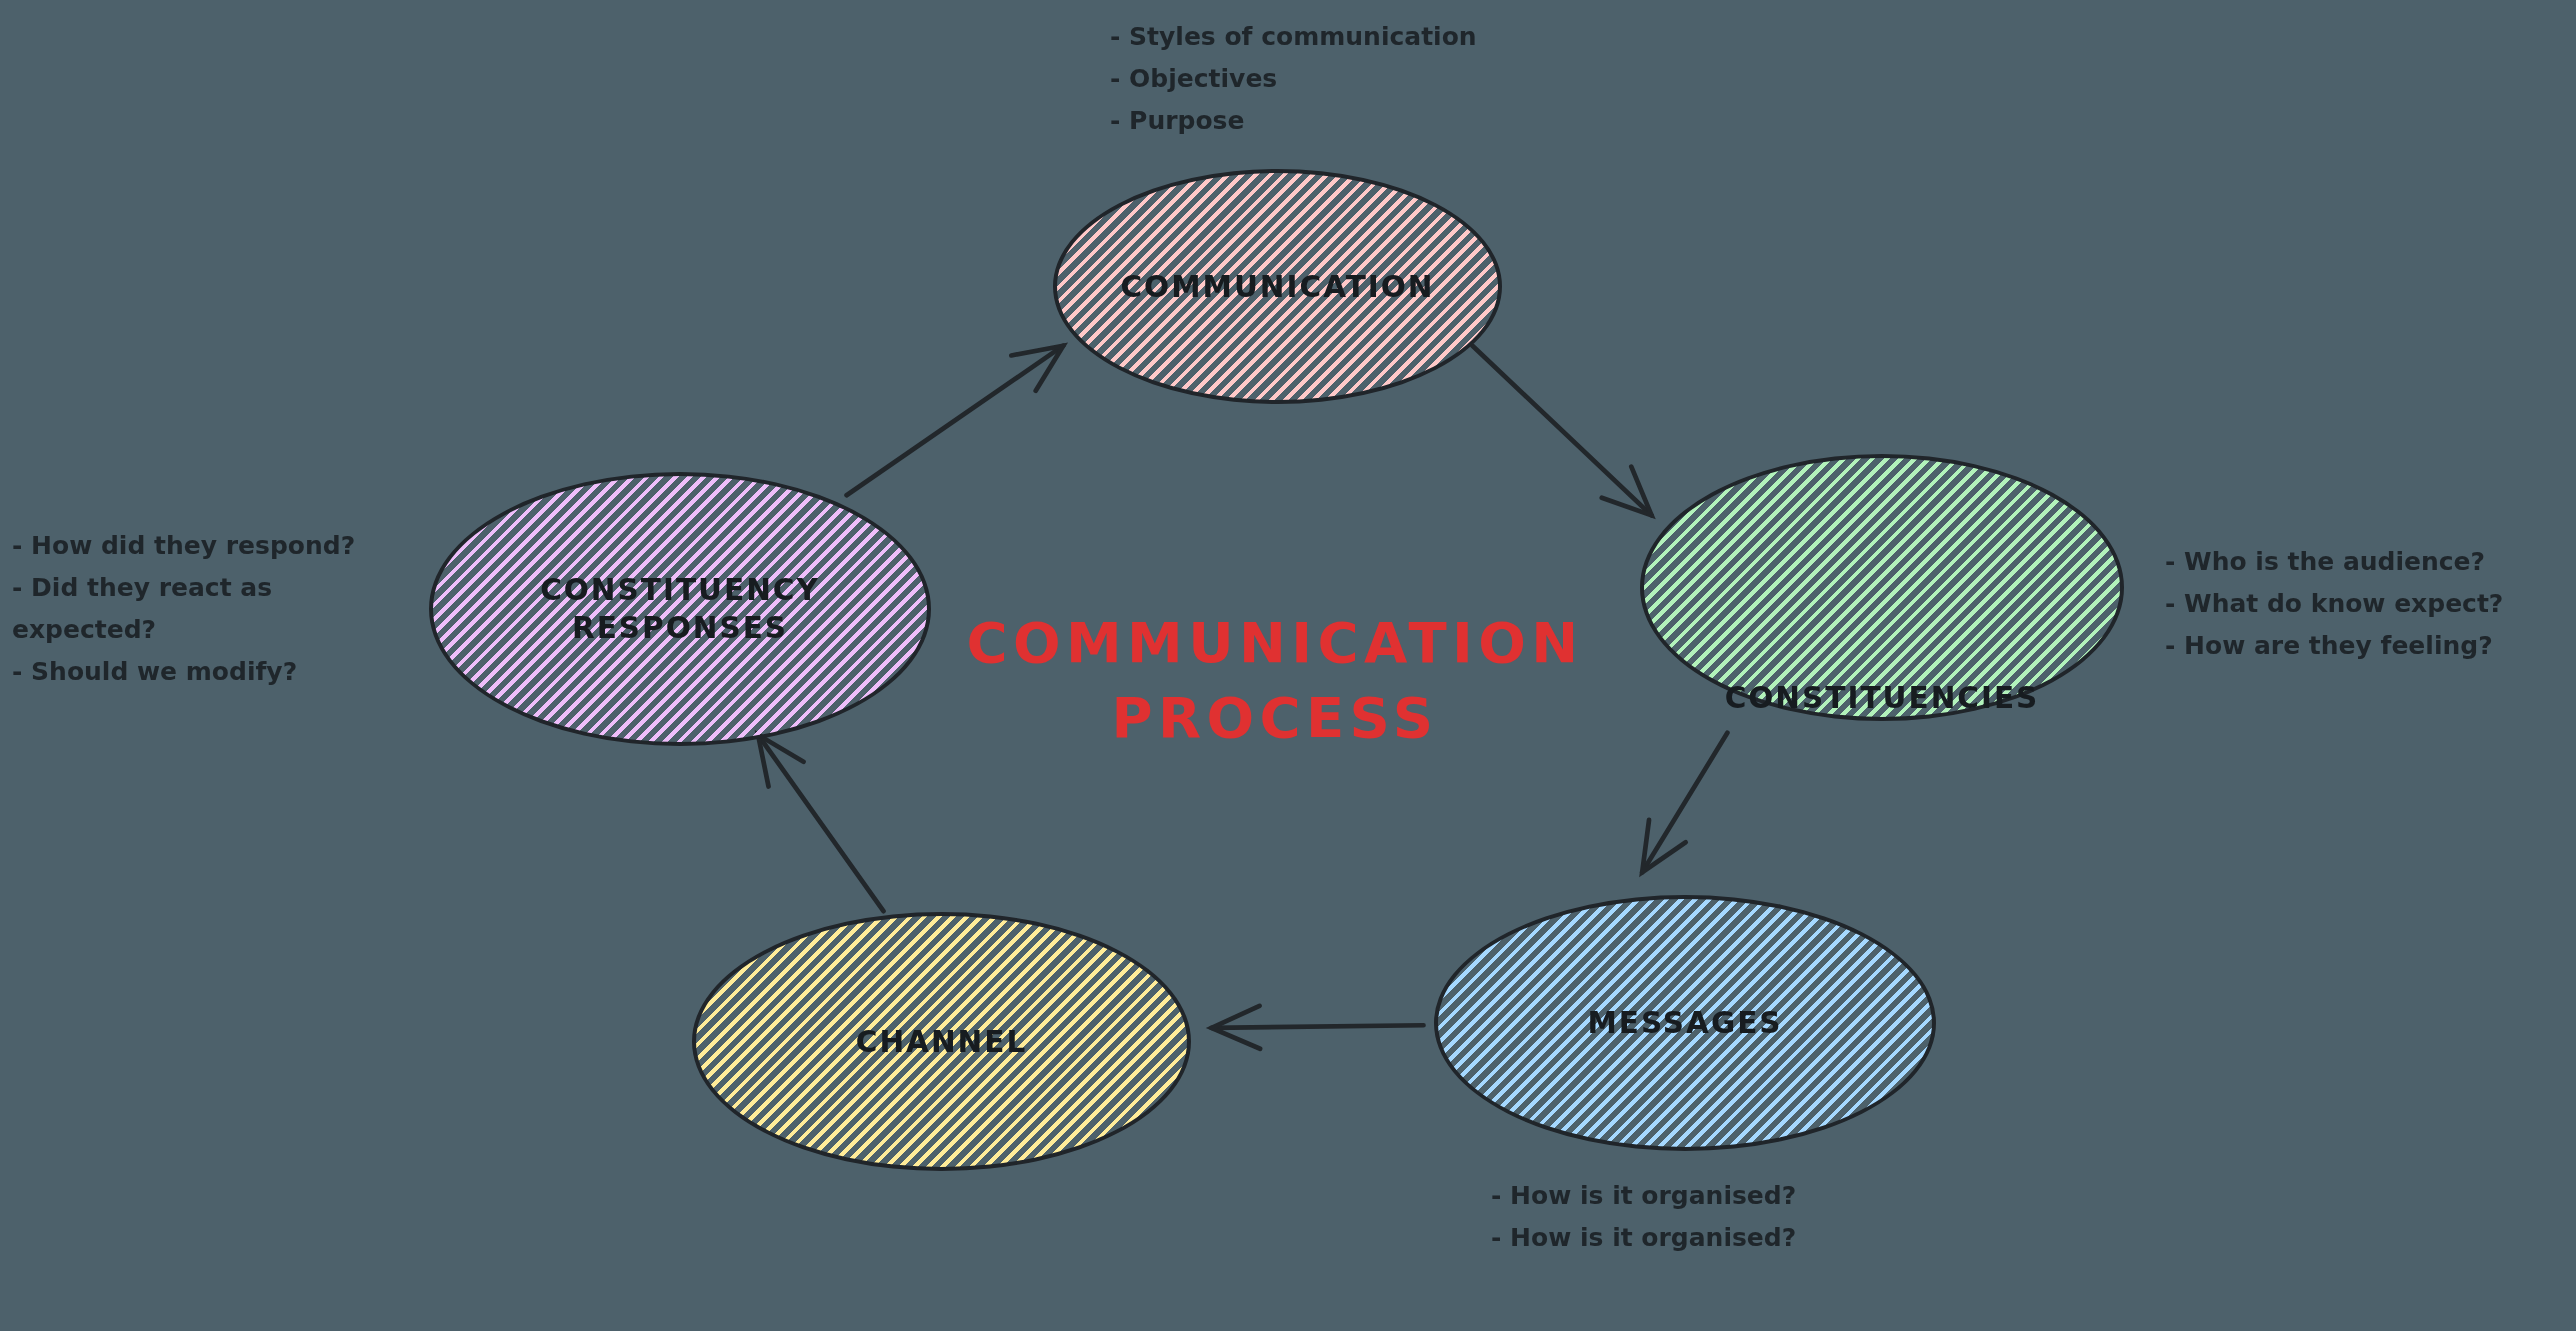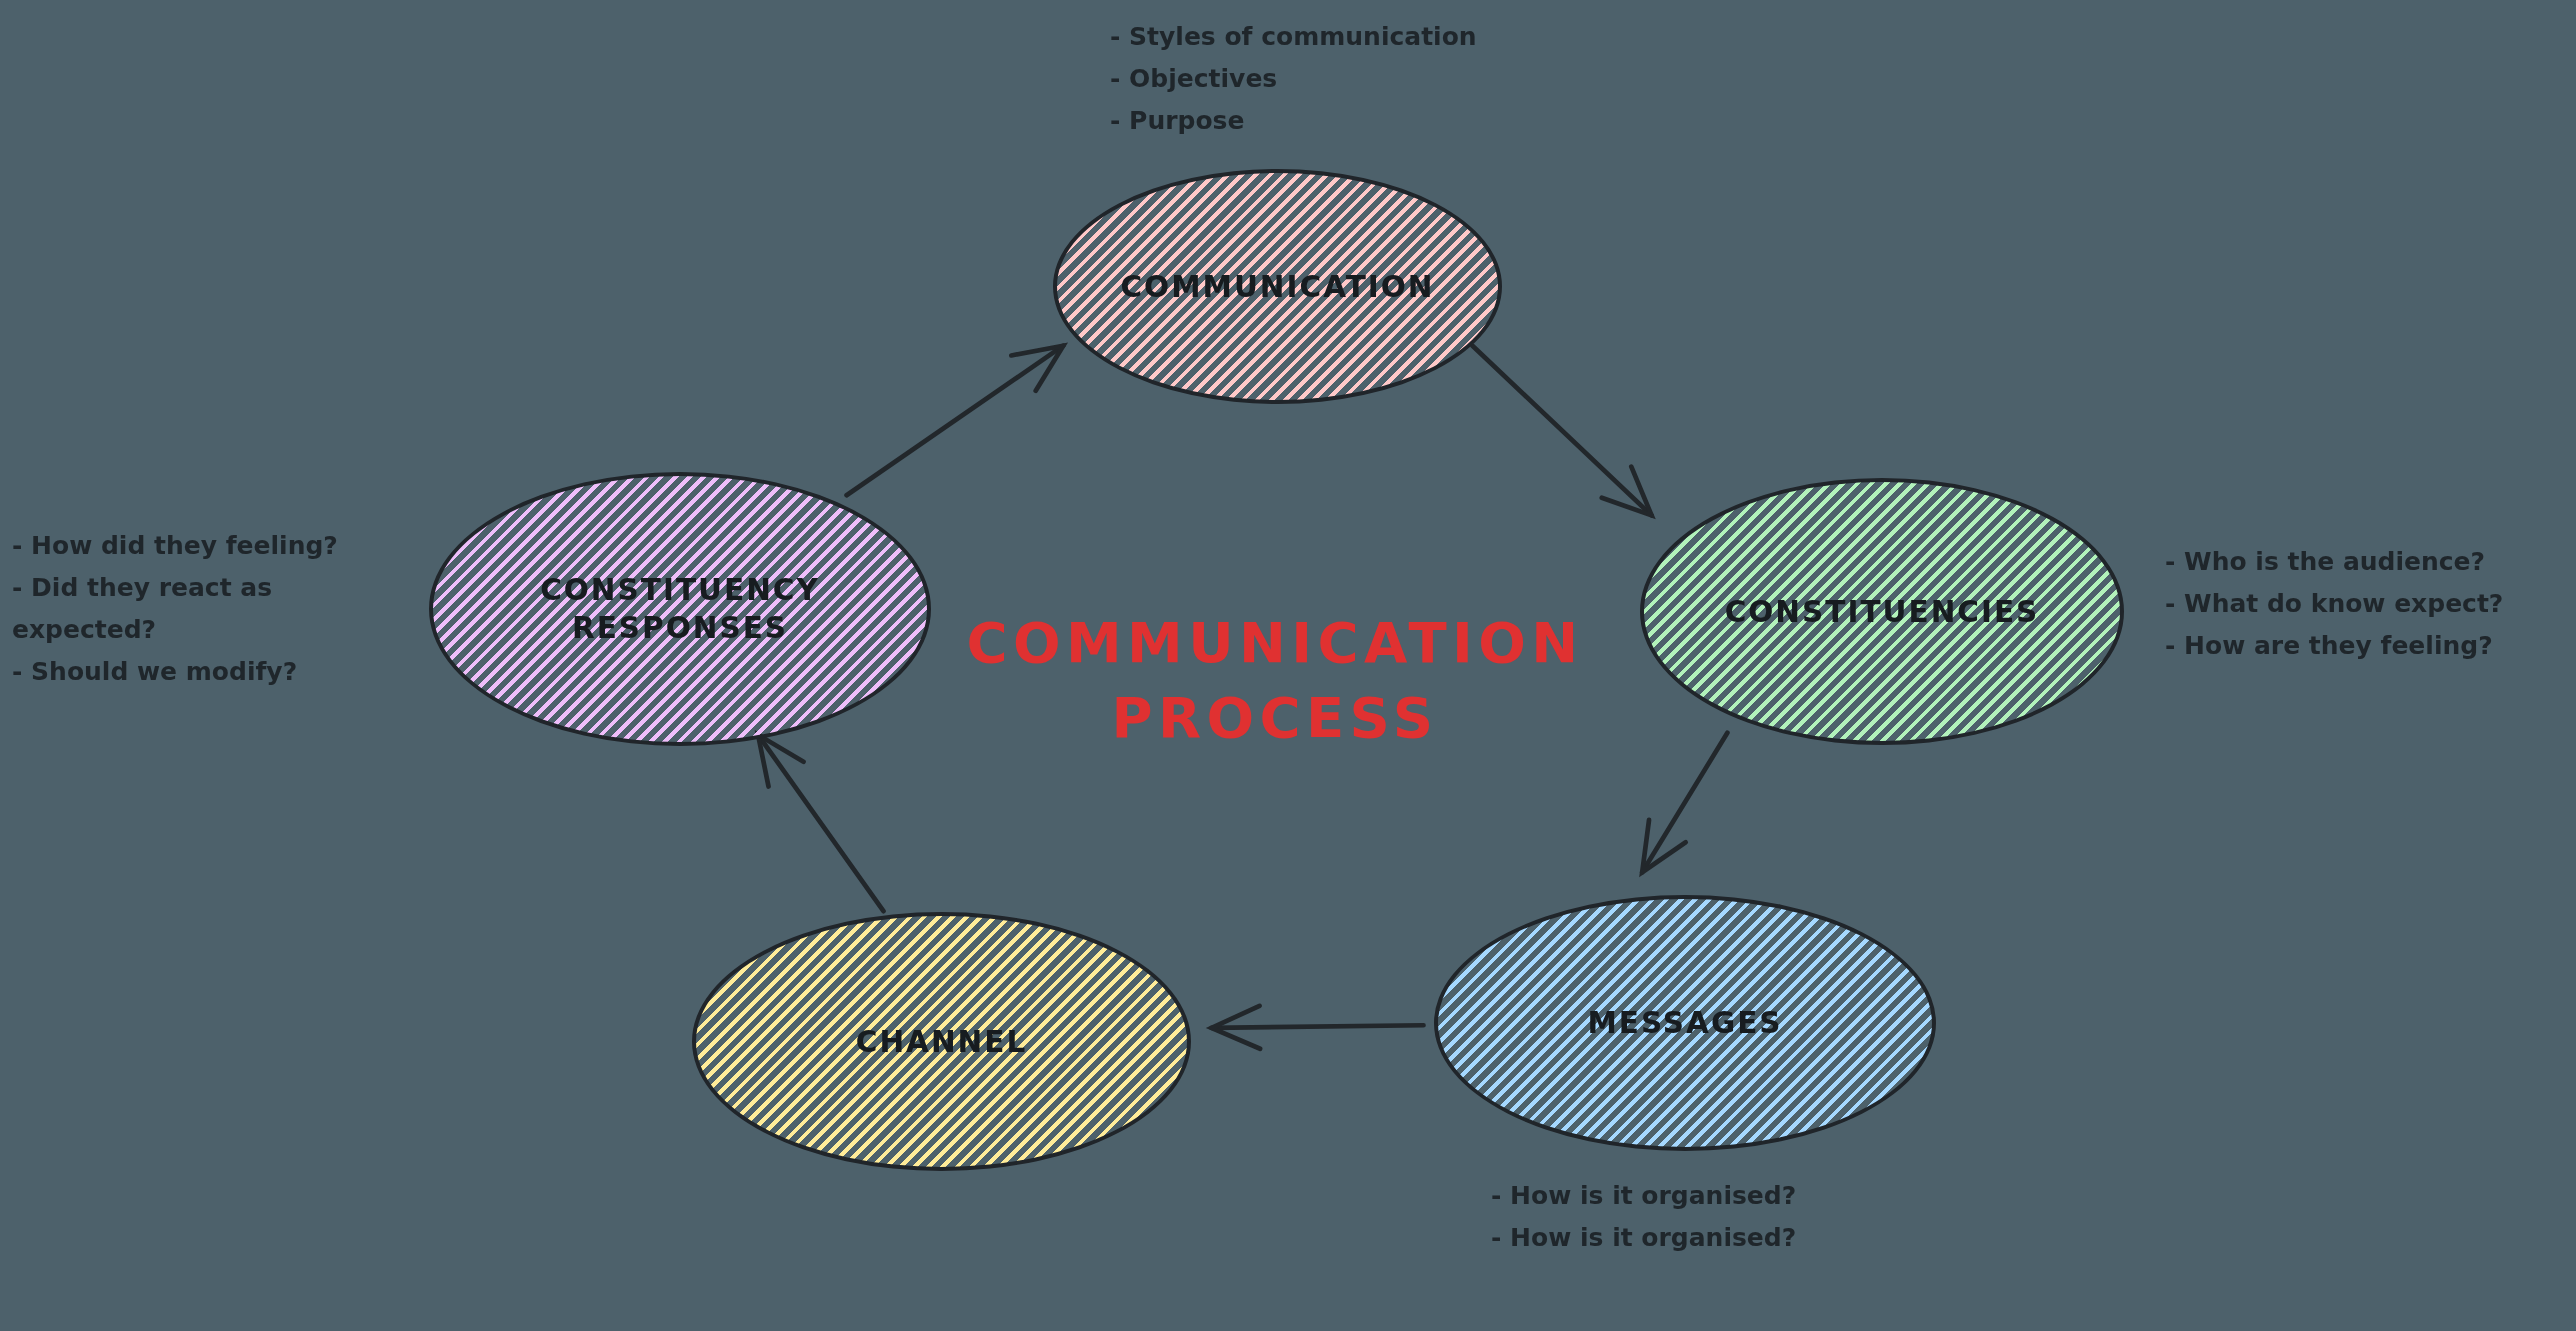--- a/index.html
+++ b/index.html
@@ -20,21 +20,21 @@
     border-radius:50%;
     display:flex;flex-direction:column;
     align-items:center;justify-content:center;
     background:repeating-linear-gradient(135deg, var(--fill) 0 4px, transparent 4px 10px);
   }
   .node .line{
     font-weight:bold;font-size:29.5px;line-height:38px;
     letter-spacing:2px;color:#171c20;text-align:center;white-space:nowrap;
   }
   #node-communication{left:1053px;top:169px;width:449px;height:235px;}
-  #node-constituencies{left:1640px;top:478px;width:484px;height:267px;}
+  #node-constituencies{left:1640px;top:454px;width:484px;height:267px;justify-content:flex-end;}
   #node-messages{left:1434px;top:895px;width:502px;height:256px;}
   #node-channel{left:692px;top:912px;width:499px;height:259px;align-items:center;}
   #node-responses{left:429px;top:472px;width:502px;height:274px;}
 
   
   .note{position:absolute;color:#1f262b;font-weight:bold;font-size:25px;line-height:42px;}
   .note .line{white-space:nowrap;}
   #note-communication{left:1110px;top:16px;}
   #note-constituencies{left:2165px;top:541px;}
   #note-messages{left:1491px;top:1175px;}
@@ -107,20 +107,20 @@
       <div class="line">- How are they feeling?</div>
     </div>
 
   <div class="note" id="note-messages">
       <div class="line">- How is it organised?</div>
       <div class="line">- How is it organised?</div>
     </div>
 
 
   <div class="note" id="note-responses">
-      <div class="line">- How did they feeling?</div>
+      <div class="line">- How did they respond?</div>
       <div class="line">- Did they react as</div>
       <div class="line">expected?</div>
       <div class="line">- Should we modify?</div>
     </div>
 
 </div>
 
 
 </body></html>

